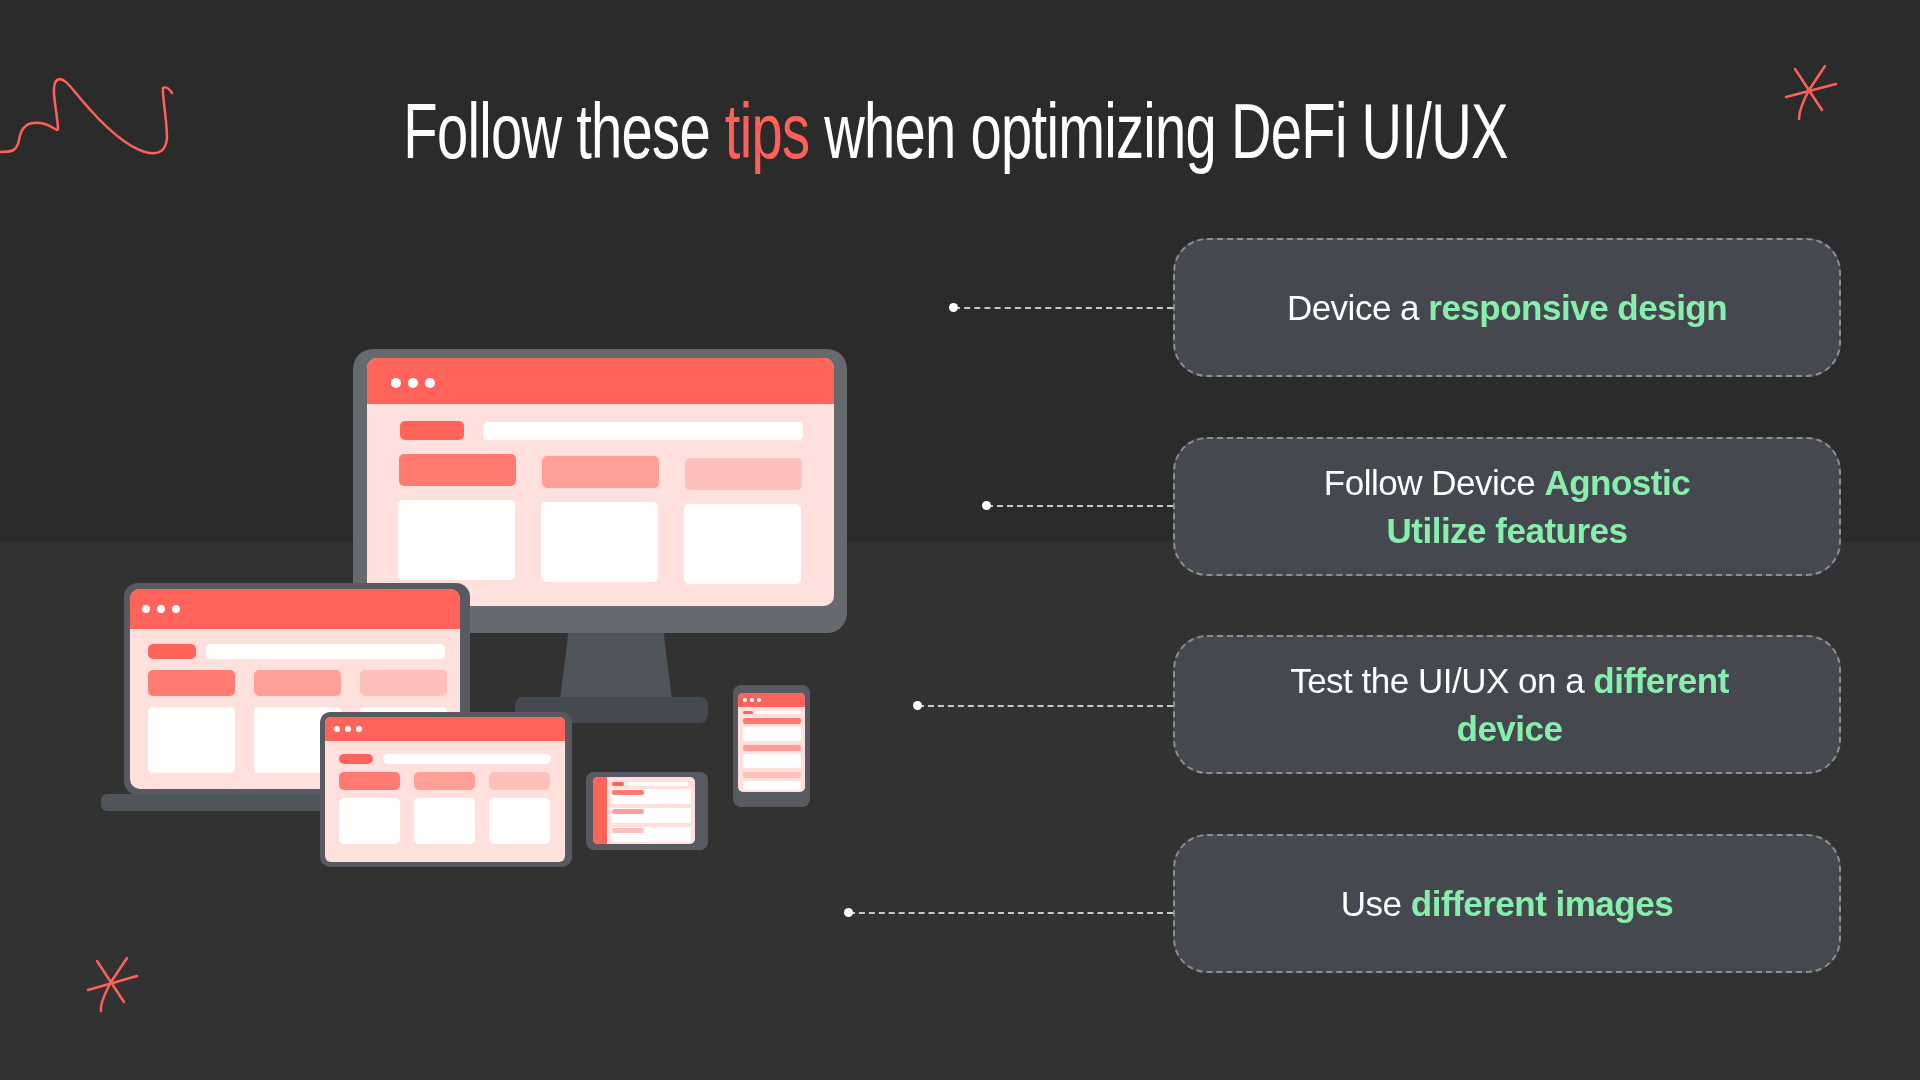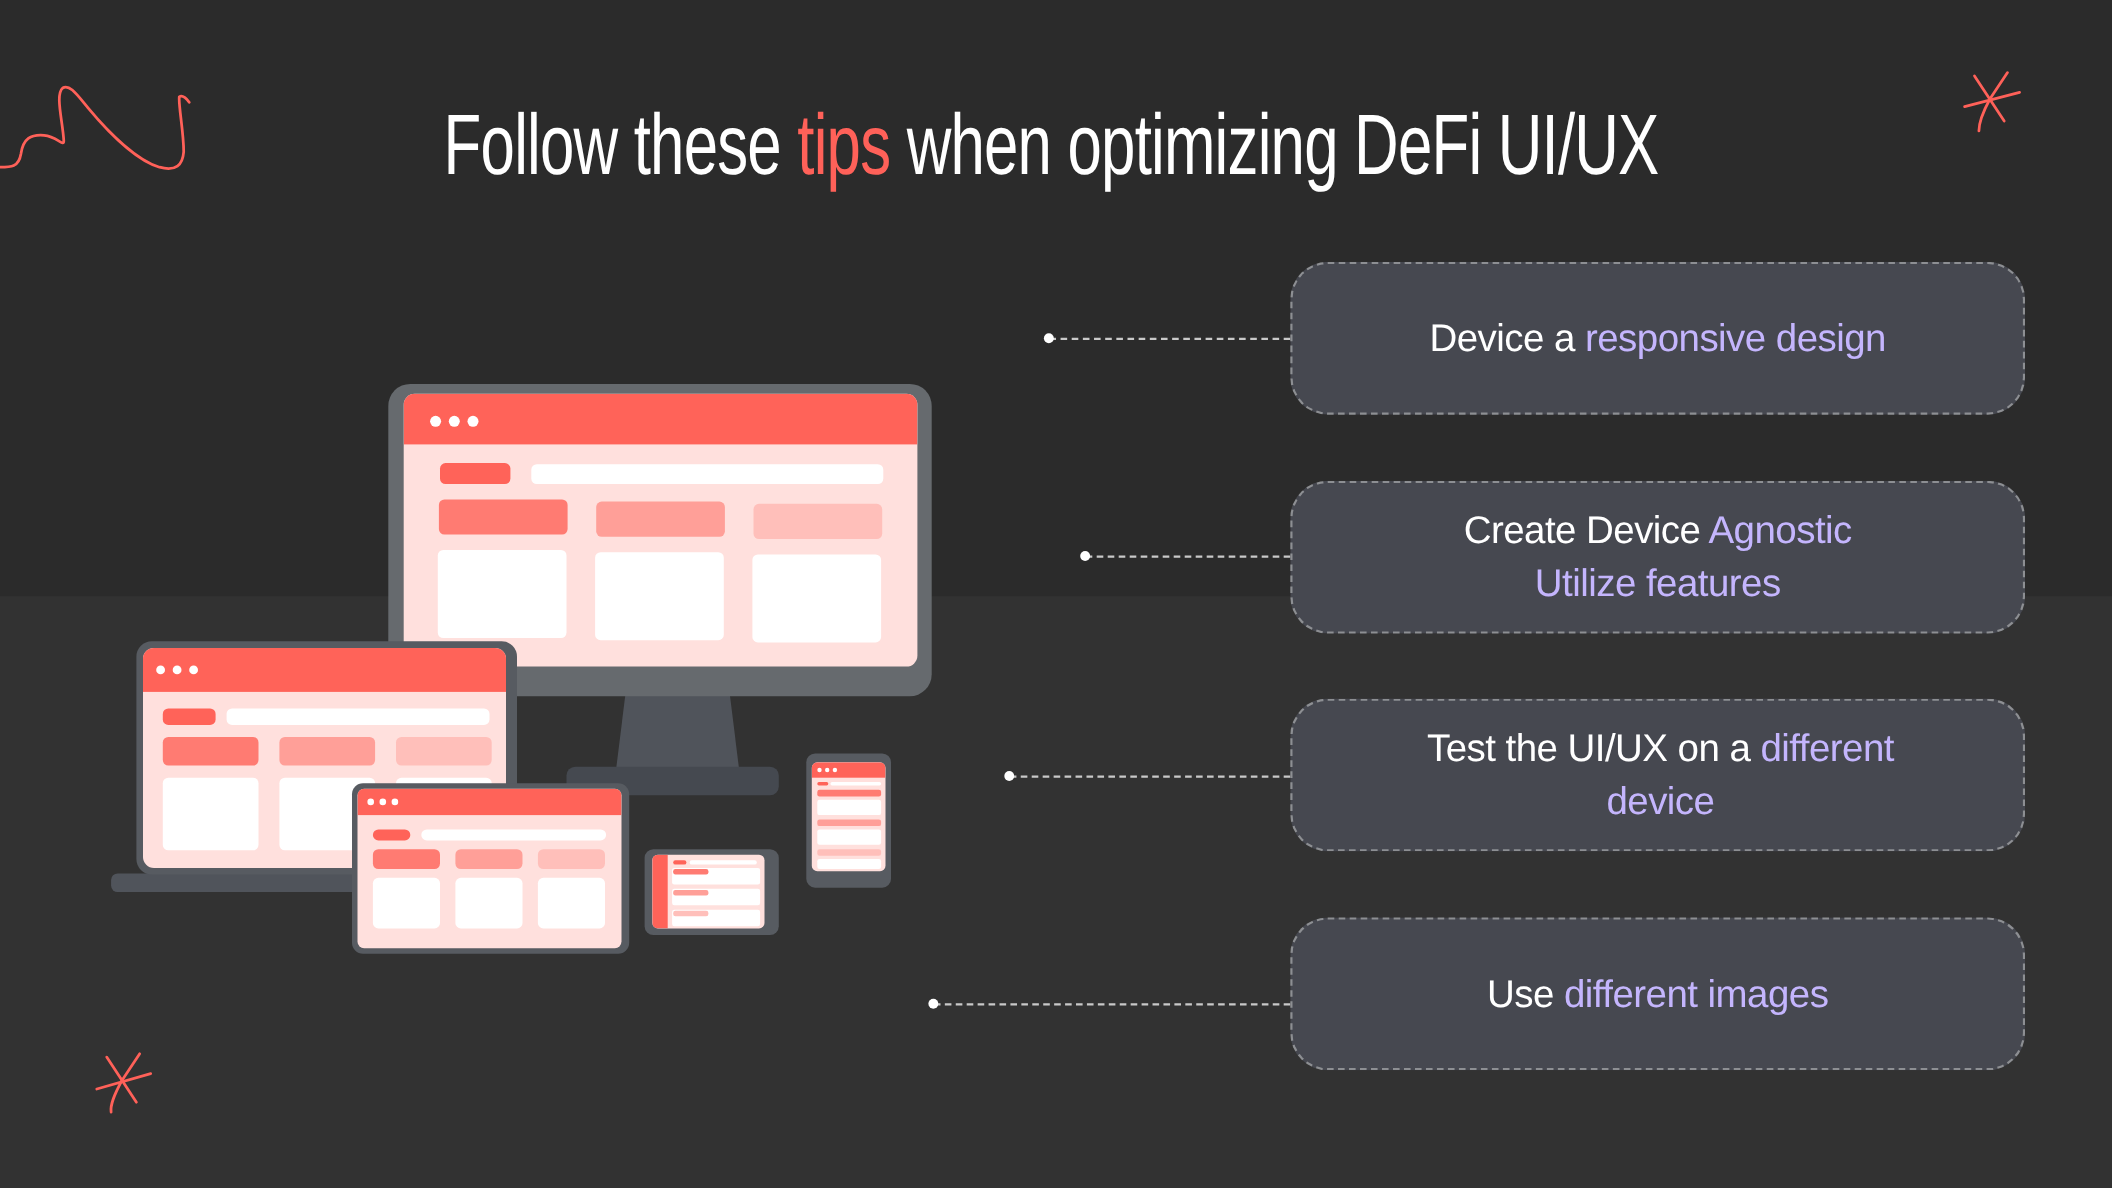--- a/index.html
+++ b/index.html
@@ -18,21 +18,21 @@
     white-space:nowrap;
   }
   .title .accent { color:#ff6159; }
   .tip {
     position:absolute; left:1173px; width:668px; height:139px;
     background:#464850; border:2px dashed #8d8f93; border-radius:34px;
     box-sizing:border-box; display:flex; align-items:center; justify-content:center;
     text-align:center; color:#ffffff; font-size:35px; line-height:48px;
     padding:0 40px; letter-spacing:-0.5px;
   }
-  .tip .accent { color:#c4b5fd; }
+  .tip .accent { color:#86efac;font-weight:bold; }
   .connector {
     position:absolute; height:0; border-top:2px dashed #c9c9c9;
   }
   .connector .dot {
     position:absolute; left:-5px; top:-6px; width:9px; height:9px; border-radius:50%; background:#ffffff;
   }
   
   .dev { position:absolute; background:#666a6e; border-radius:14px; }
   .screen { position:absolute; background:#ffe0dd; border-radius:10px; overflow:hidden; }
   .bar { position:absolute; left:0; top:0; right:0; background:#ff6359; }
@@ -177,20 +177,20 @@
     <span class="dot"></span>
   </div>
 <div class="connector" style="left:849px;top:912px;width:324px;">
     <span class="dot"></span>
   </div>
 
 <div class="tip" style="top:238px;">
   <div><span>Device a </span><span class="accent">responsive design</span></div>
 </div>
 <div class="tip" style="top:437px;">
-  <div style="max-width:420px;"><span>Create Device </span><span class="accent">Agnostic Utilize features</span></div>
+  <div style="max-width:420px;"><span>Follow Device </span><span class="accent">Agnostic Utilize features</span></div>
 </div>
 <div class="tip" style="top:635px;padding-left:45px;">
   <div style="max-width:480px;"><span>Test the UI/UX on a </span><span class="accent">different device</span></div>
 </div>
 <div class="tip" style="top:834px;">
   <div><span>Use </span><span class="accent">different images</span></div>
 </div>
 
 </body></html>

